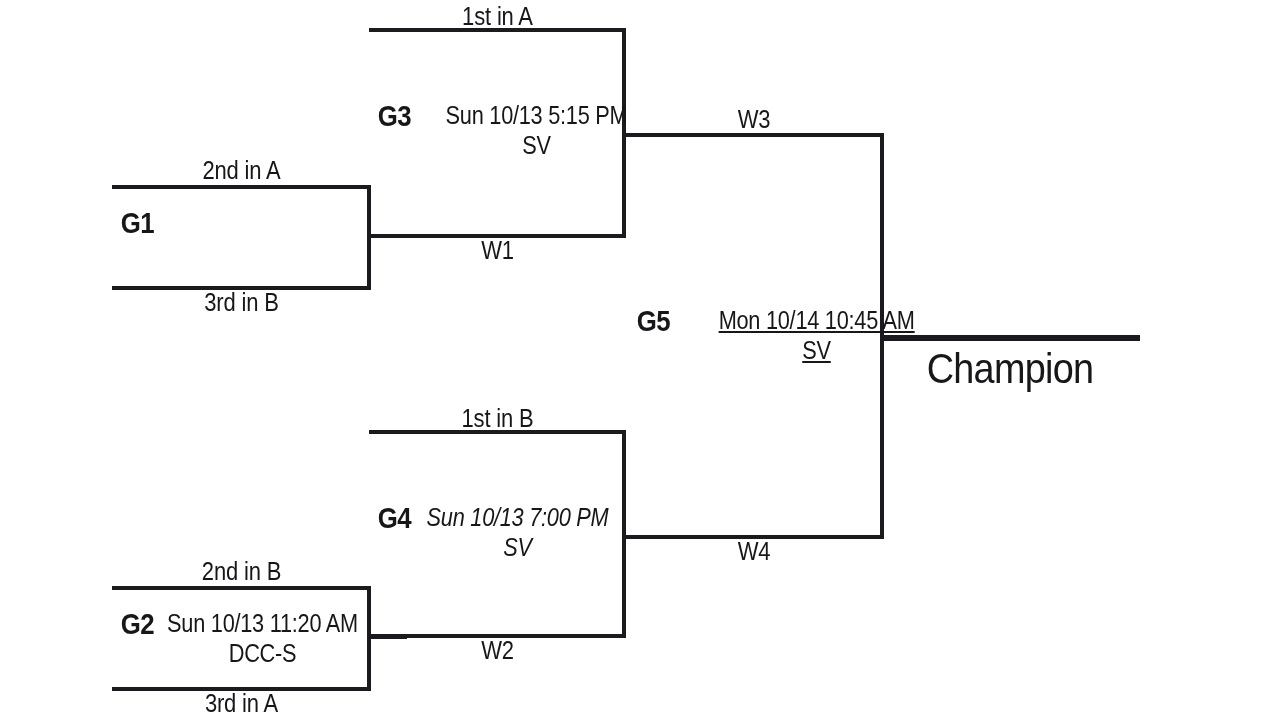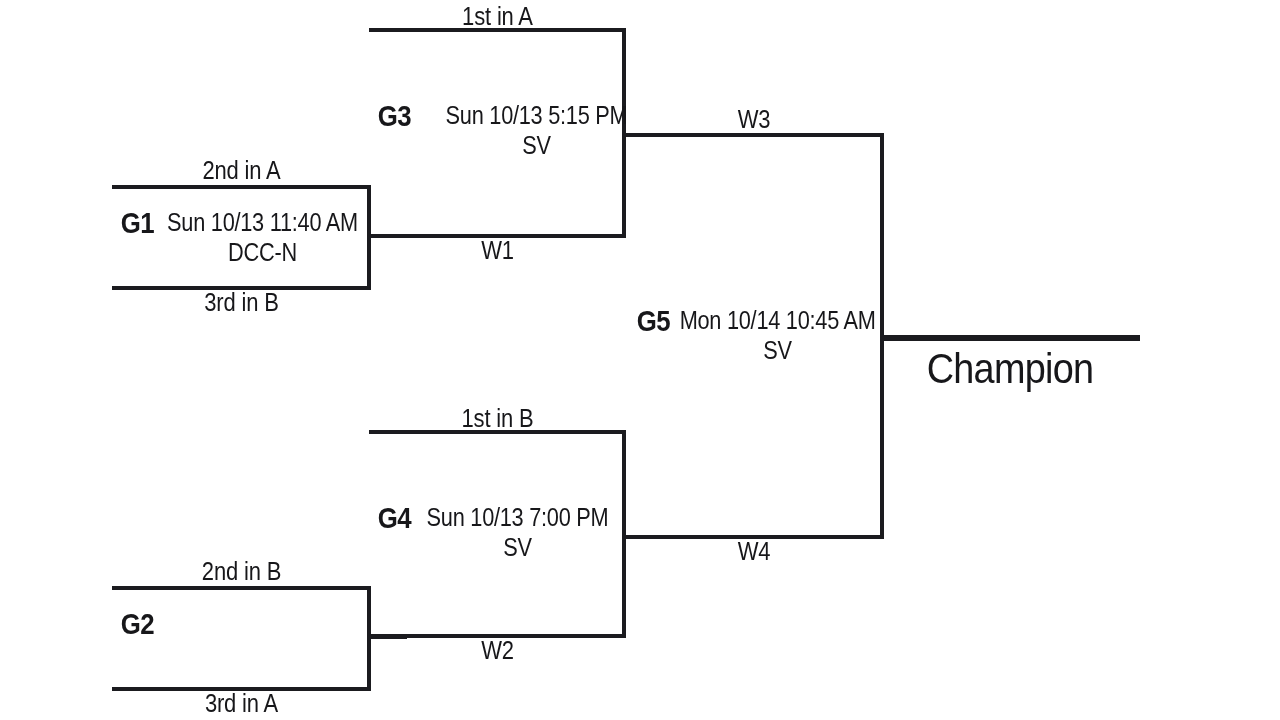--- a/index.html
+++ b/index.html
@@ -80,24 +80,20 @@
 <div id="bracket-root">
 
   <div class="rail-h" style="left:112px; top:185px; width:259px;"></div>
   <div class="rail-v" style="left:367px; top:185px; height:105px;"></div>
   <div class="rail-h" style="left:112px; top:286px; width:259px;"></div>
   <div class="rail-h" style="left:367px; top:234px; width:40px;"></div>
 
   <div class="seed-label" style="left:112px; top:156px; width:259px;">2nd in A</div>
   <div class="seed-label" style="left:112px; top:288px; width:259px;">3rd in B</div>
   <div class="game-code" style="left:118px; top:207px;">G1</div>
-  <div class="game-info" style="left:150px; top:207px; width:225px;">
-    <span class="line1">Sun 10/13  11:40 AM</span>
-    <span class="line2">DCC-N</span>
-  </div>
 
   <div class="rail-h" style="left:369px; top:28px; width:257px;"></div>
   <div class="rail-v" style="left:622px; top:28px; height:210px;"></div>
   <div class="rail-h" style="left:369px; top:234px; width:257px;"></div>
 
   <div class="seed-label" style="left:369px; top:2px; width:257px;">1st in A</div>
   <div class="seed-label" style="left:369px; top:236px; width:257px;">W1</div>
   <div class="game-code" style="left:375px; top:100px;">G3</div>
   <div class="game-info" style="left:424px; top:100px; width:225px;">
     <span class="line1">Sun 10/13  5:15 PM</span>
@@ -105,41 +101,45 @@
   </div>
 
   <div class="rail-h" style="left:112px; top:586px; width:259px;"></div>
   <div class="rail-v" style="left:367px; top:586px; height:104px;"></div>
   <div class="rail-h" style="left:112px; top:687px; width:259px;"></div>
   <div class="rail-h" style="left:367px; top:635px; width:40px;"></div>
 
   <div class="seed-label" style="left:112px; top:557px; width:259px;">2nd in B</div>
   <div class="seed-label" style="left:112px; top:689px; width:259px;">3rd in A</div>
   <div class="game-code" style="left:118px; top:608px;">G2</div>
+  <div class="game-info" style="left:150px; top:608px; width:225px;">
+    <span class="line1">Sun 10/13  11:20 AM</span>
+    <span class="line2">DCC-S</span>
+  </div>
 
   <div class="rail-h" style="left:369px; top:430px; width:257px;"></div>
   <div class="rail-v" style="left:622px; top:430px; height:208px;"></div>
   <div class="rail-h" style="left:369px; top:634px; width:257px;"></div>
 
   <div class="seed-label" style="left:369px; top:404px; width:257px;">1st in B</div>
   <div class="seed-label" style="left:369px; top:636px; width:257px;">W2</div>
   <div class="game-code" style="left:375px; top:502px;">G4</div>
-  <div class="game-info" style="left:405px; top:502px; width:225px;">
+  <div class="game-info" style="left:405px; top:502px; width:225px;font-style:italic;">
     <span class="line1">Sun 10/13  7:00 PM</span>
     <span class="line2">SV</span>
   </div>
 
   <div class="rail-h" style="left:624px; top:133px; width:260px;"></div>
   <div class="rail-v" style="left:880px; top:133px; height:406px;"></div>
   <div class="rail-h" style="left:624px; top:535px; width:260px;"></div>
 
   <div class="seed-label" style="left:624px; top:105px; width:260px;">W3</div>
   <div class="seed-label" style="left:624px; top:537px; width:260px;">W4</div>
   <div class="game-code" style="left:634px; top:305px;">G5</div>
-  <div class="game-info" style="left:665px; top:305px; width:225px;">
+  <div class="game-info" style="left:704px; top:305px; width:225px;text-decoration:underline;">
     <span class="line1">Mon 10/14  10:45 AM</span>
     <span class="line2">SV</span>
   </div>
 
   <div class="rail-h thick" style="left:880px; top:335px; width:260px;"></div>
   <div class="champion-label" style="left:880px; top:346px; width:260px;">Champion</div>
 
 </div>
 
 </body></html>

